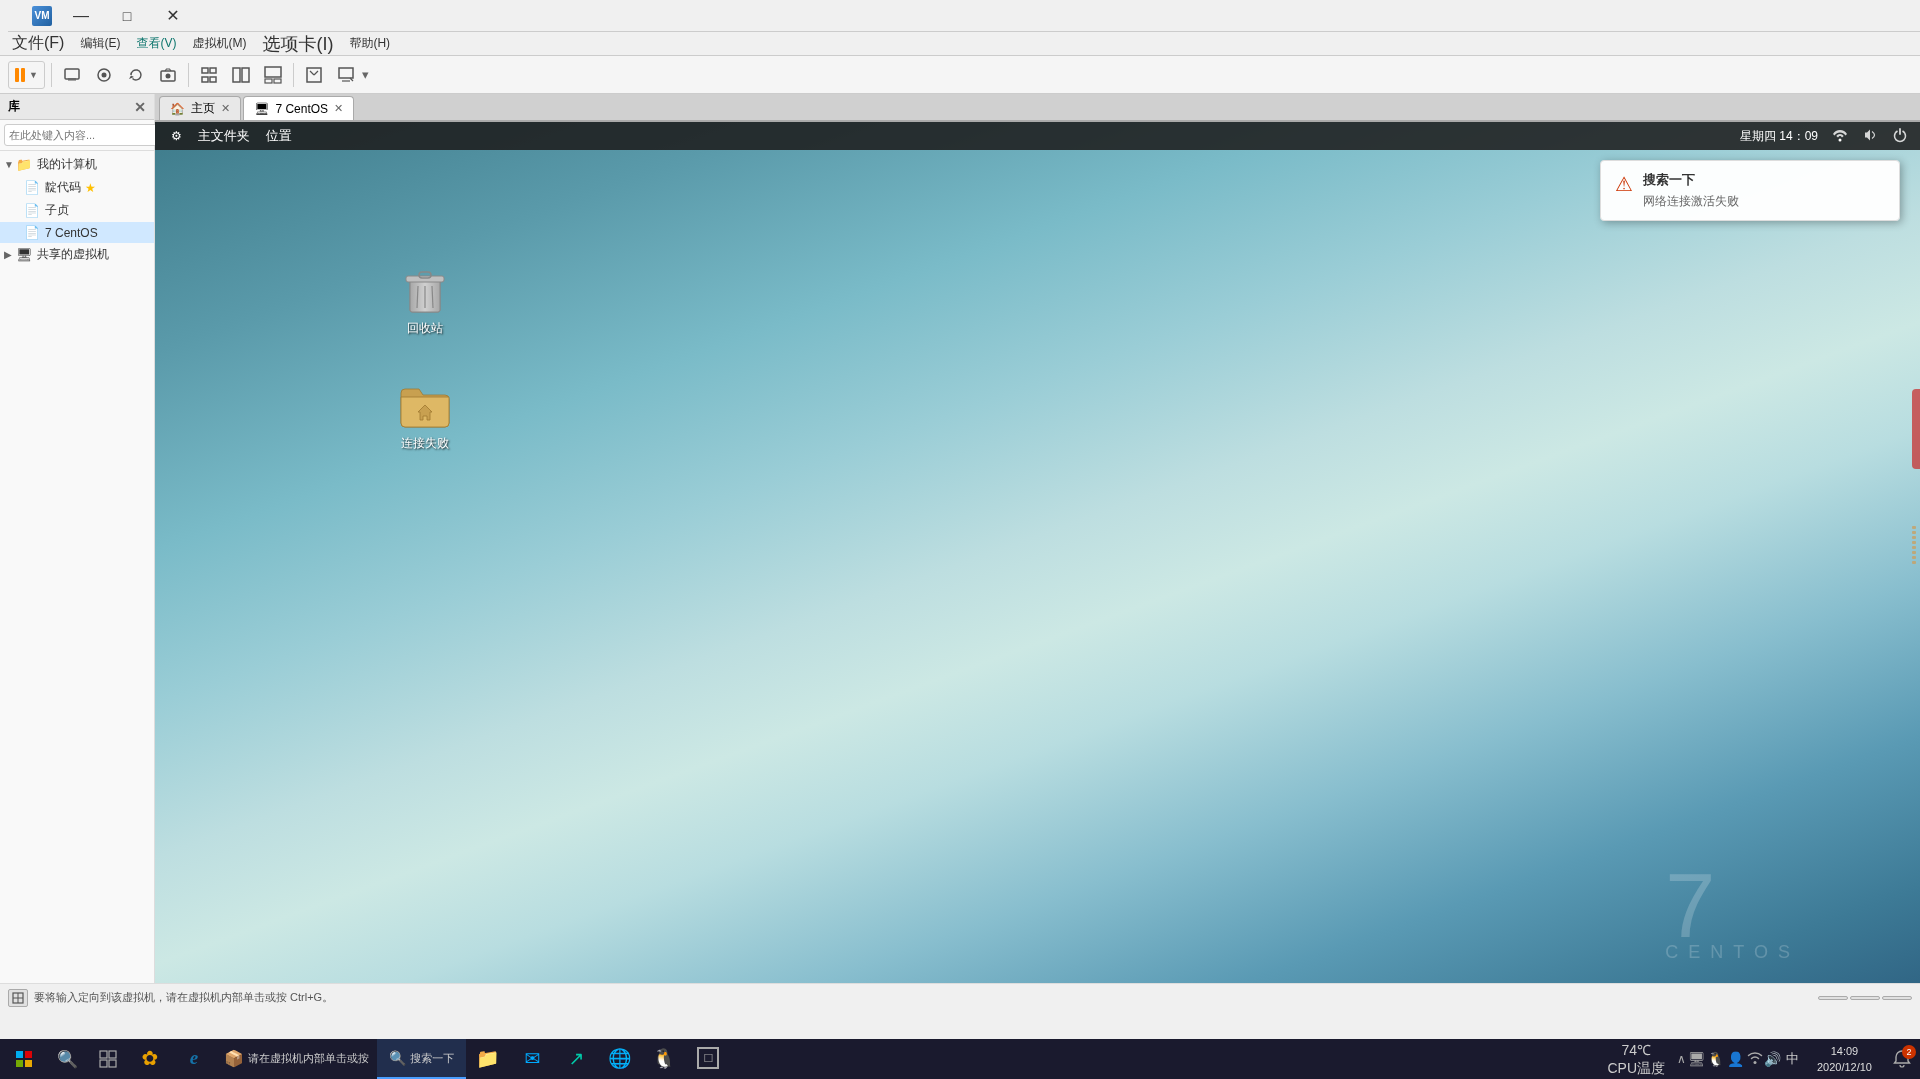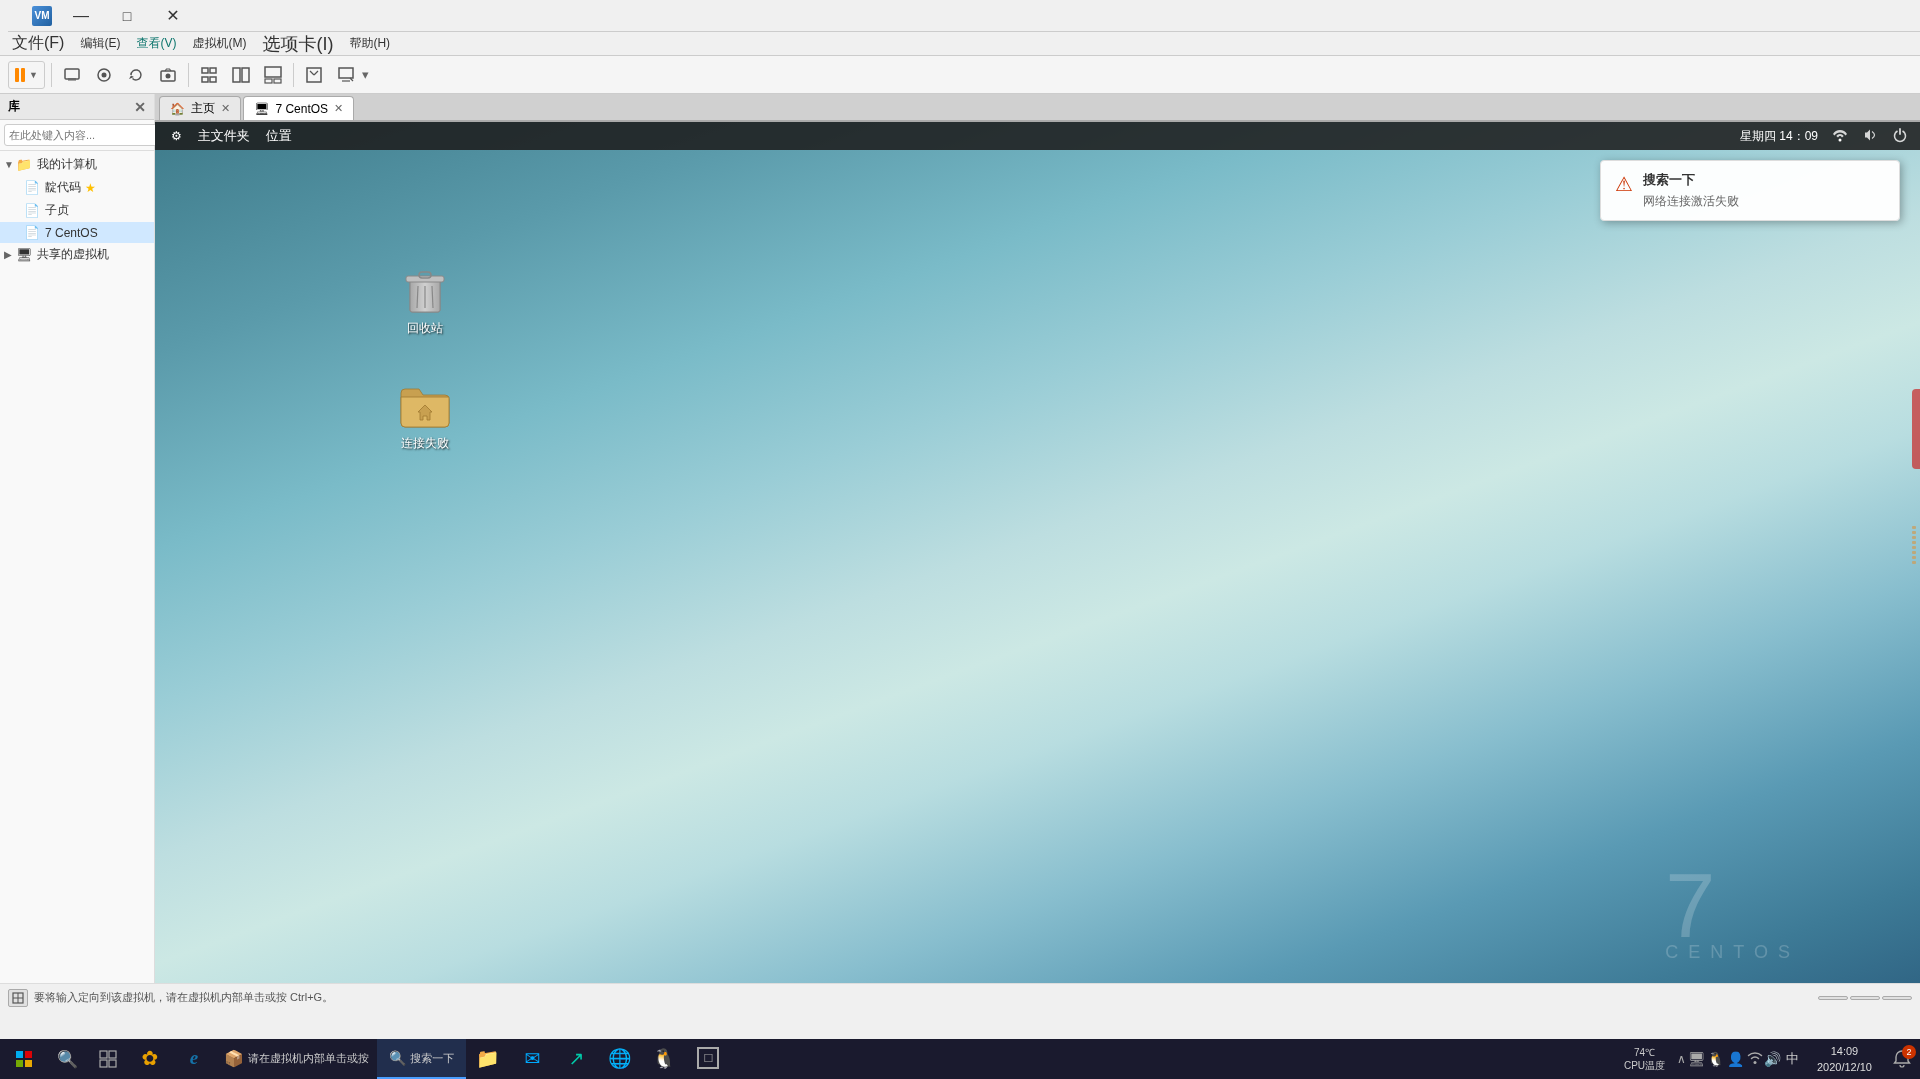--- a/index.html
+++ b/index.html
@@ -423,21 +423,21 @@
   <div style="height:40px;padding:0 8px;display:flex;align-items:center;justify-content:center;cursor:pointer;border-bottom:2px solid transparent;min-width:44px;">
     <span style="font-size:19px;">🐧</span>
   </div>
 
   <div style="height:40px;padding:0 8px;display:flex;align-items:center;justify-content:center;cursor:pointer;border-bottom:2px solid transparent;min-width:44px;">
     <div style="width:22px;height:22px;border:2px solid #aaa;display:flex;align-items:center;justify-content:center;font-size:11px;color:#aaa;">☐</div>
   </div>
 
   <div style="margin-left:auto;display:flex;align-items:center;height:40px;">
 
-    <div style="padding:0 8px;color:#ccc;font-size:10px;cursor:pointer;display:flex;flex-direction:column;align-items:center;line-height:1.3;height:40px;justify-content:center;">
+    <div style="padding:0 8px;color:#ccc;font-size:14px;cursor:pointer;display:flex;flex-direction:column;align-items:center;line-height:1.3;height:40px;justify-content:center;">
       <span>74℃</span>
       <span style="">CPU温度</span>
     </div>
 
     <div style="display:flex;align-items:center;gap:2px;padding:0 4px;">
       <span style="color:#aaa;font-size:12px;cursor:pointer;">∧</span>
       <span style="color:#aaa;font-size:14px;cursor:pointer;">🖥</span>
       <span style="font-size:14px;cursor:pointer;">🐧</span>
       <span style="color:#aaa;font-size:14px;cursor:pointer;">👤</span>
       <span style="color:#aaa;font-size:14px;cursor:pointer;">

